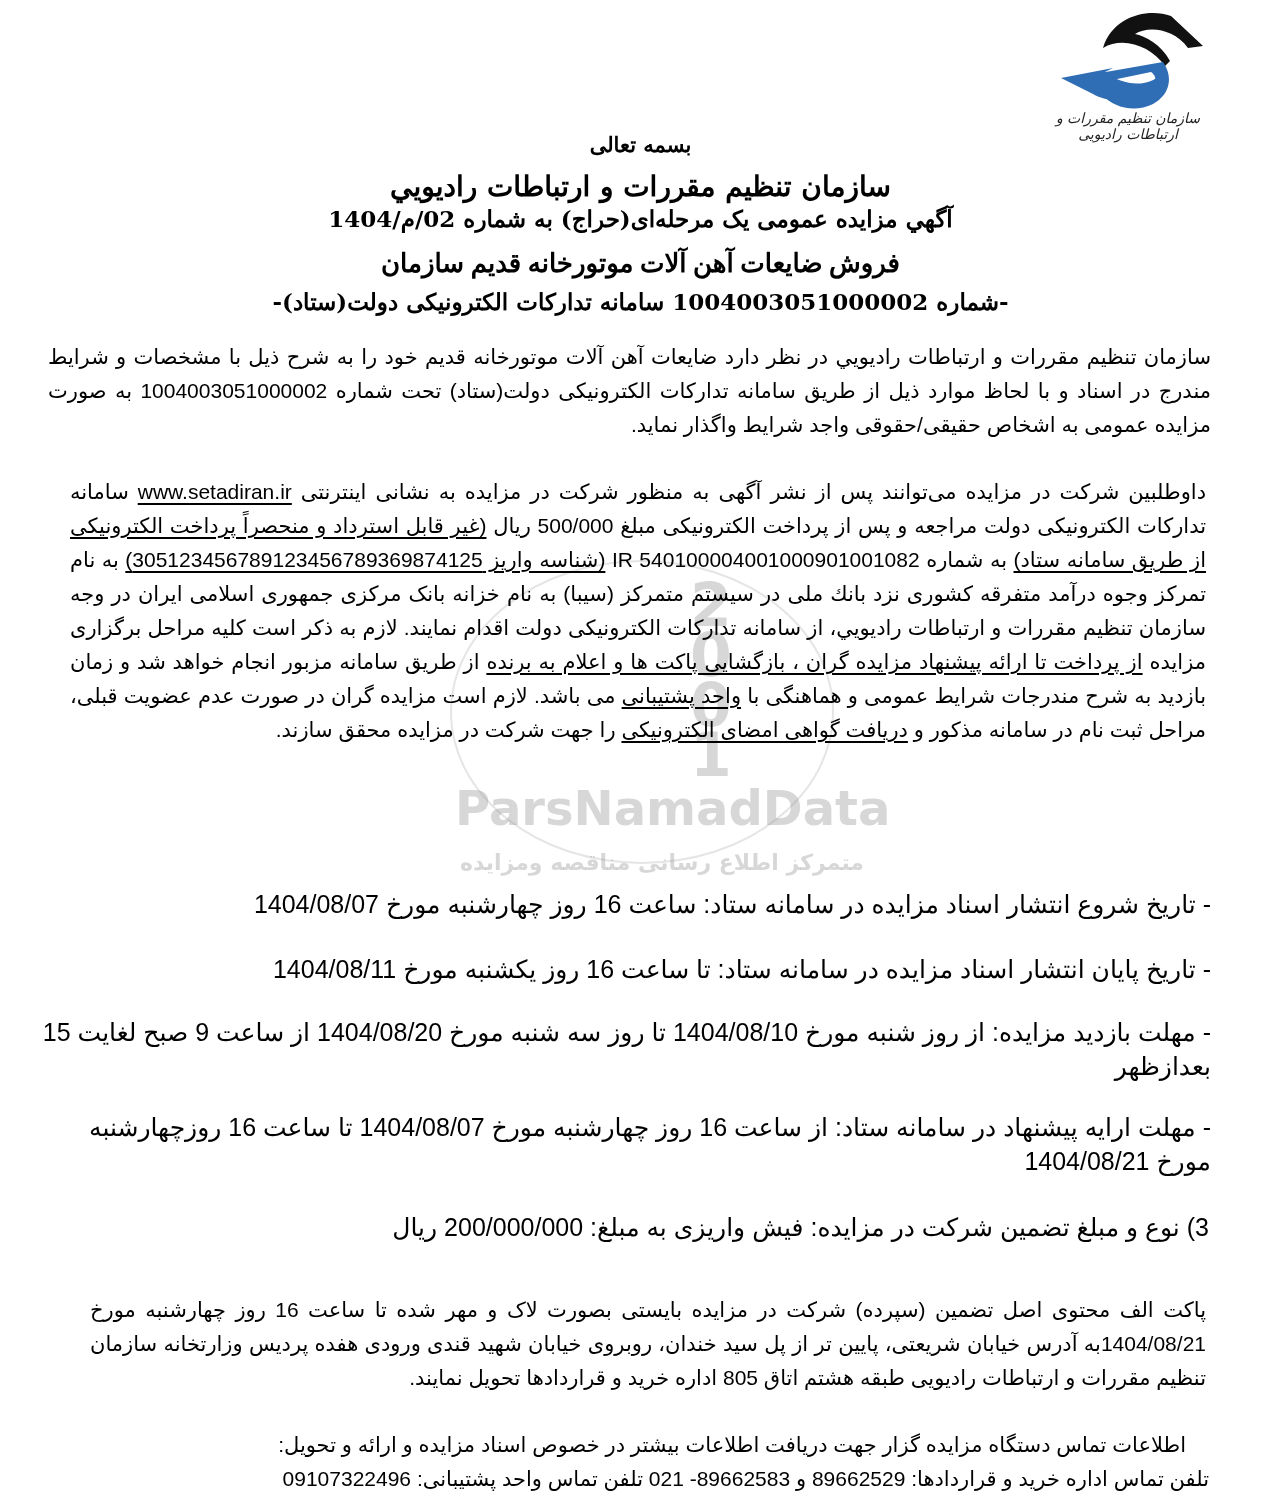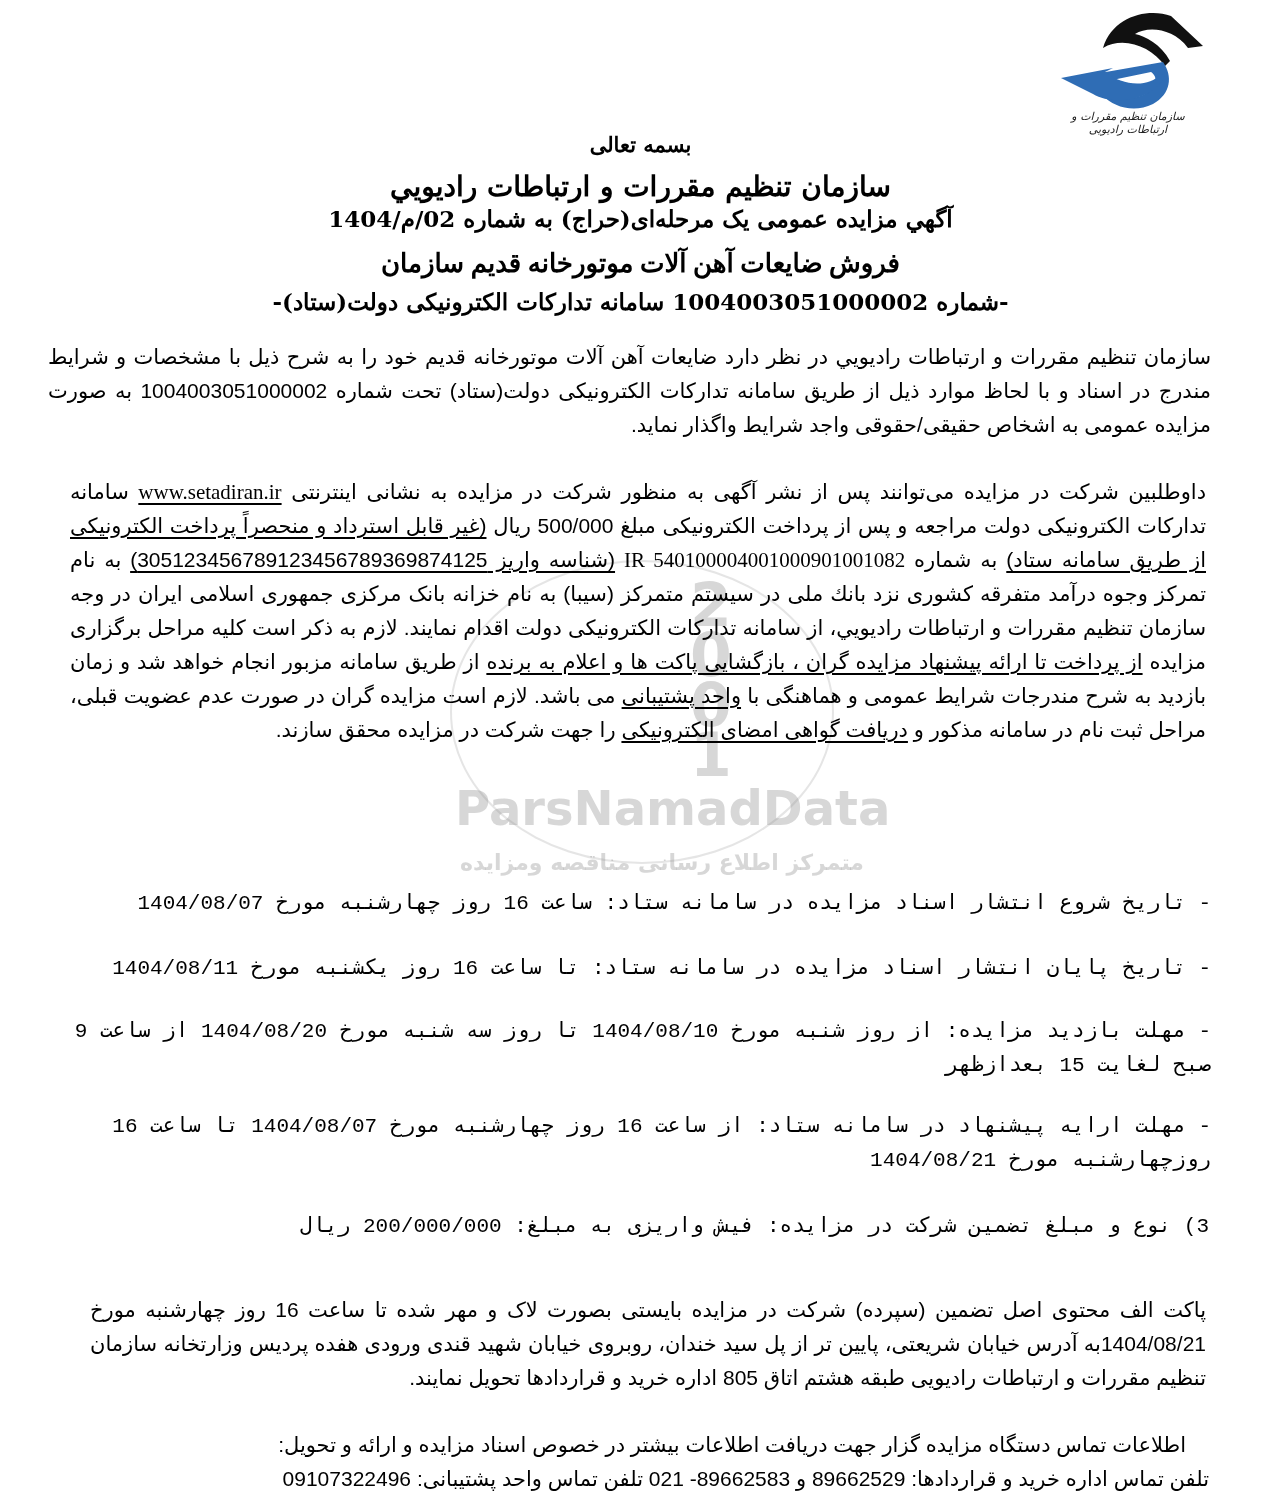--- a/index.html
+++ b/index.html
@@ -3,42 +3,42 @@
 <meta charset="utf-8">
 <style>
   html, body { margin:0; padding:0; background:#ffffff; }
   body { width:1281px; height:1503px; position:relative; overflow:hidden; color:#000;
          font-family:"DejaVu Sans","Liberation Sans",sans-serif; direction:rtl; }
   .page { position:absolute; inset:0; }
 
   
   .logo { position:absolute; right:78px; top:6px; width:150px; height:135px; direction:ltr; }
   .logo svg { width:150px; height:110px; display:block; }
-  .logo-caption { position:absolute; right:0; top:104px; width:150px; text-align:center; font-size:11px;
+  .logo-caption { position:absolute; right:0; top:104px; width:150px; text-align:center; font-size:14px;
                   font-style:italic; font-family:"DejaVu Serif",serif; color:#222; direction:rtl; }
 
   
   .heading { position:absolute; left:0; width:1281px; text-align:center; font-weight:bold;
              font-family:"DejaVu Serif","Liberation Serif",serif; }
   .h1 { top:132px; font-size:21px; }
   .h2 { top:170px; font-size:28px; }
   .h3 { top:205px; font-size:23px; }
   .h4 { top:248px; font-size:26px;font-family:Liberation Serif, serif; }
   .h5 { top:288px; font-size:23px; }
 
   
   .para { position:absolute; right:70px; left:50px; font-size:21px; line-height:34px;
           text-align:justify; font-family:"Liberation Sans","DejaVu Sans",sans-serif; }
   .p1 { top:340px; left:48px; right:70px; }
   .p2 { top:475px; right:75px; left:70px; }
   .u { text-decoration:underline; text-underline-offset:4px; }
-  .ltr { direction:ltr; unicode-bidi:embed; font-family:Liberation Serif, serif; }
+  .ltr { direction:ltr; unicode-bidi:embed; font-family:Liberation Sans, sans-serif; }
 
-  .bullet { position:absolute; right:70px; left:40px; font-size:21px; line-height:34px;
-            font-family:Liberation Mono, monospace; }
+  .bullet { position:absolute; right:70px; left:40px; font-size:25px; line-height:34px;
+            font-family:Liberation Sans, sans-serif; }
   .b1 { top:887px; }
   .b2 { top:952px; }
   .b3 { top:1015px; }
   .b4 { top:1110px; }
   .b5 { top:1210px; right:72px; }
   .p3 { position:absolute; top:1265px; right:75px; left:90px; font-size:21px; line-height:34px;
         text-align:justify; font-family:"Liberation Sans","DejaVu Sans",sans-serif;margin-top:28px; }
   .p4 { position:absolute; top:1428px; right:95px; left:60px; font-size:21px; line-height:34px;
         font-family:"Liberation Sans","DejaVu Sans",sans-serif; }
   .p5 { position:absolute; top:1462px; right:72px; left:60px; font-size:21px; line-height:34px;

